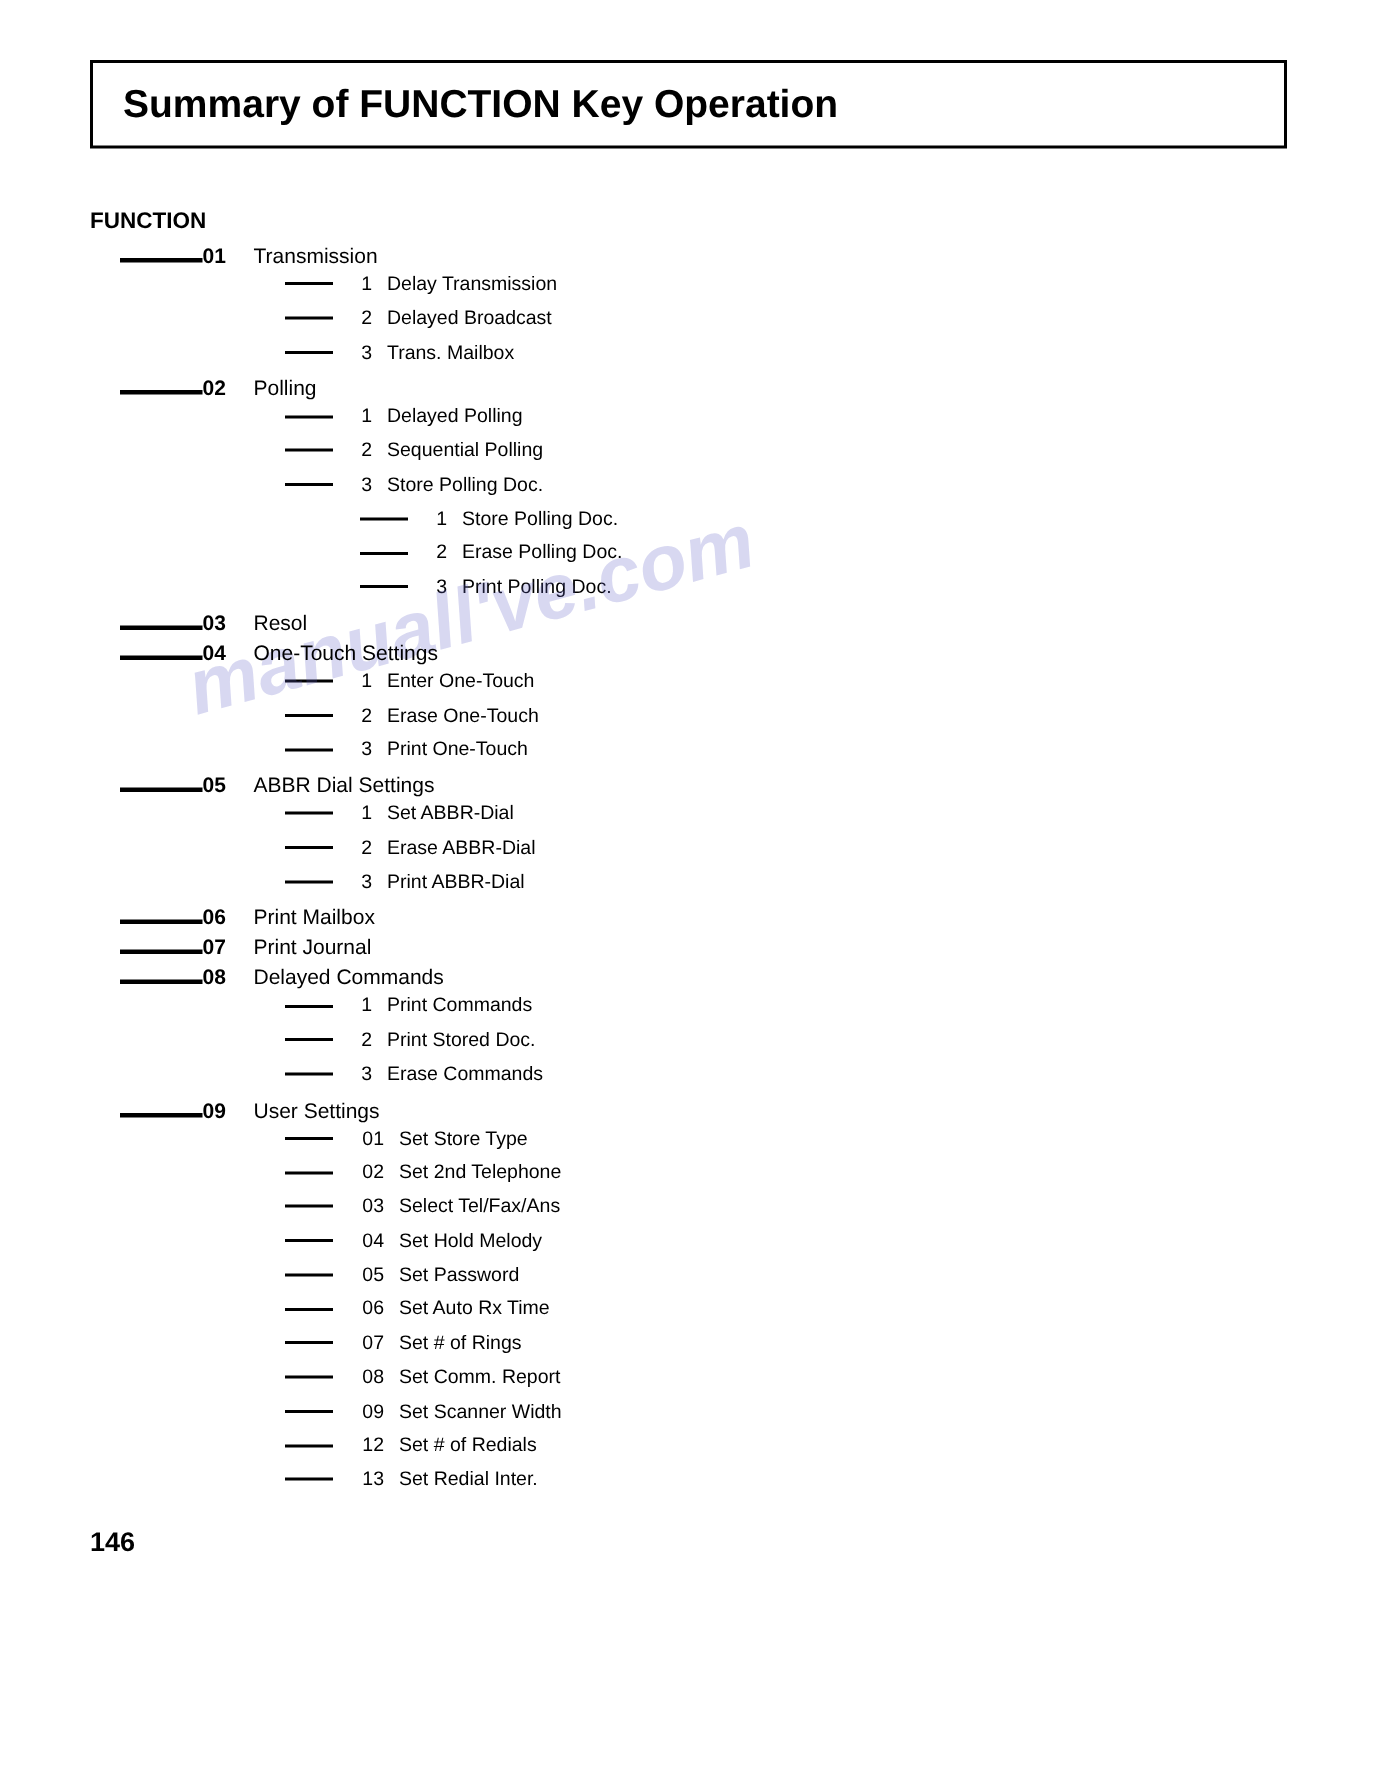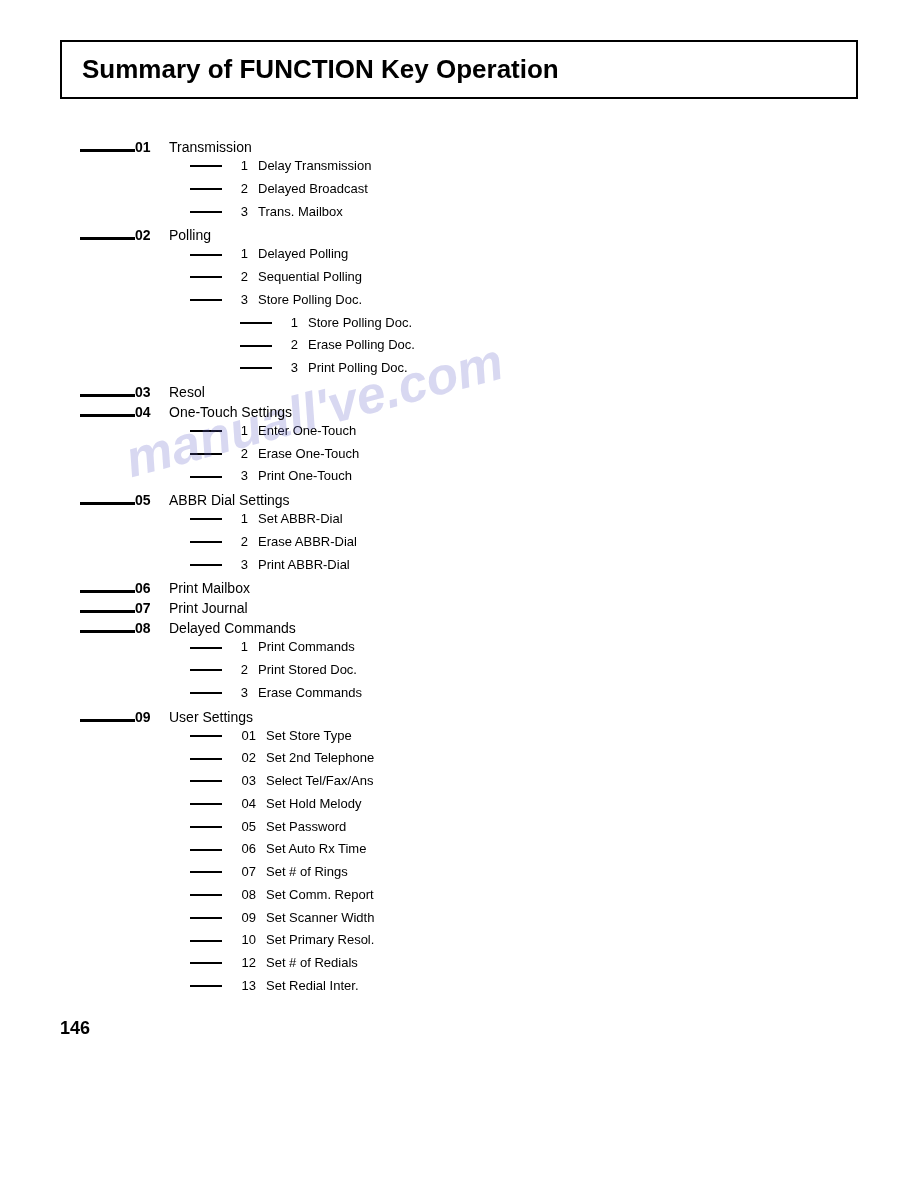--- a/index.html
+++ b/index.html
@@ -186,20 +186,21 @@
 <body>
 
 <div class="page">
 
   <div class="title-box">
     <h1>Summary of FUNCTION Key Operation</h1>
   </div>
 
   <div class="watermark">manuall've.com</div>
 
+  <div class="function-label">FUNCTION</div>
 
   <div class="main-tree">
 
     <div class="func-row">
       <div class="func-hline"></div>
       <span class="func-code">01</span>
       <span class="func-name">Transmission</span>
     </div>
     <div class="sub-entries">
       <div class="sub-entry">
@@ -408,25 +409,20 @@
         <span class="user-num">08</span>
         <span class="user-desc">Set Comm. Report</span>
       </div>
       <div class="user-entry">
         <div class="user-hline"></div>
         <span class="user-num">09</span>
         <span class="user-desc">Set Scanner Width</span>
       </div>
       <div class="user-entry">
         <div class="user-hline"></div>
-        <span class="user-num">10</span>
-        <span class="user-desc">Set Primary Resol.</span>
-      </div>
-      <div class="user-entry">
-        <div class="user-hline"></div>
         <span class="user-num">12</span>
         <span class="user-desc">Set # of Redials</span>
       </div>
       <div class="user-entry">
         <div class="user-hline"></div>
         <span class="user-num">13</span>
         <span class="user-desc">Set Redial Inter.</span>
       </div>
     </div>
 

